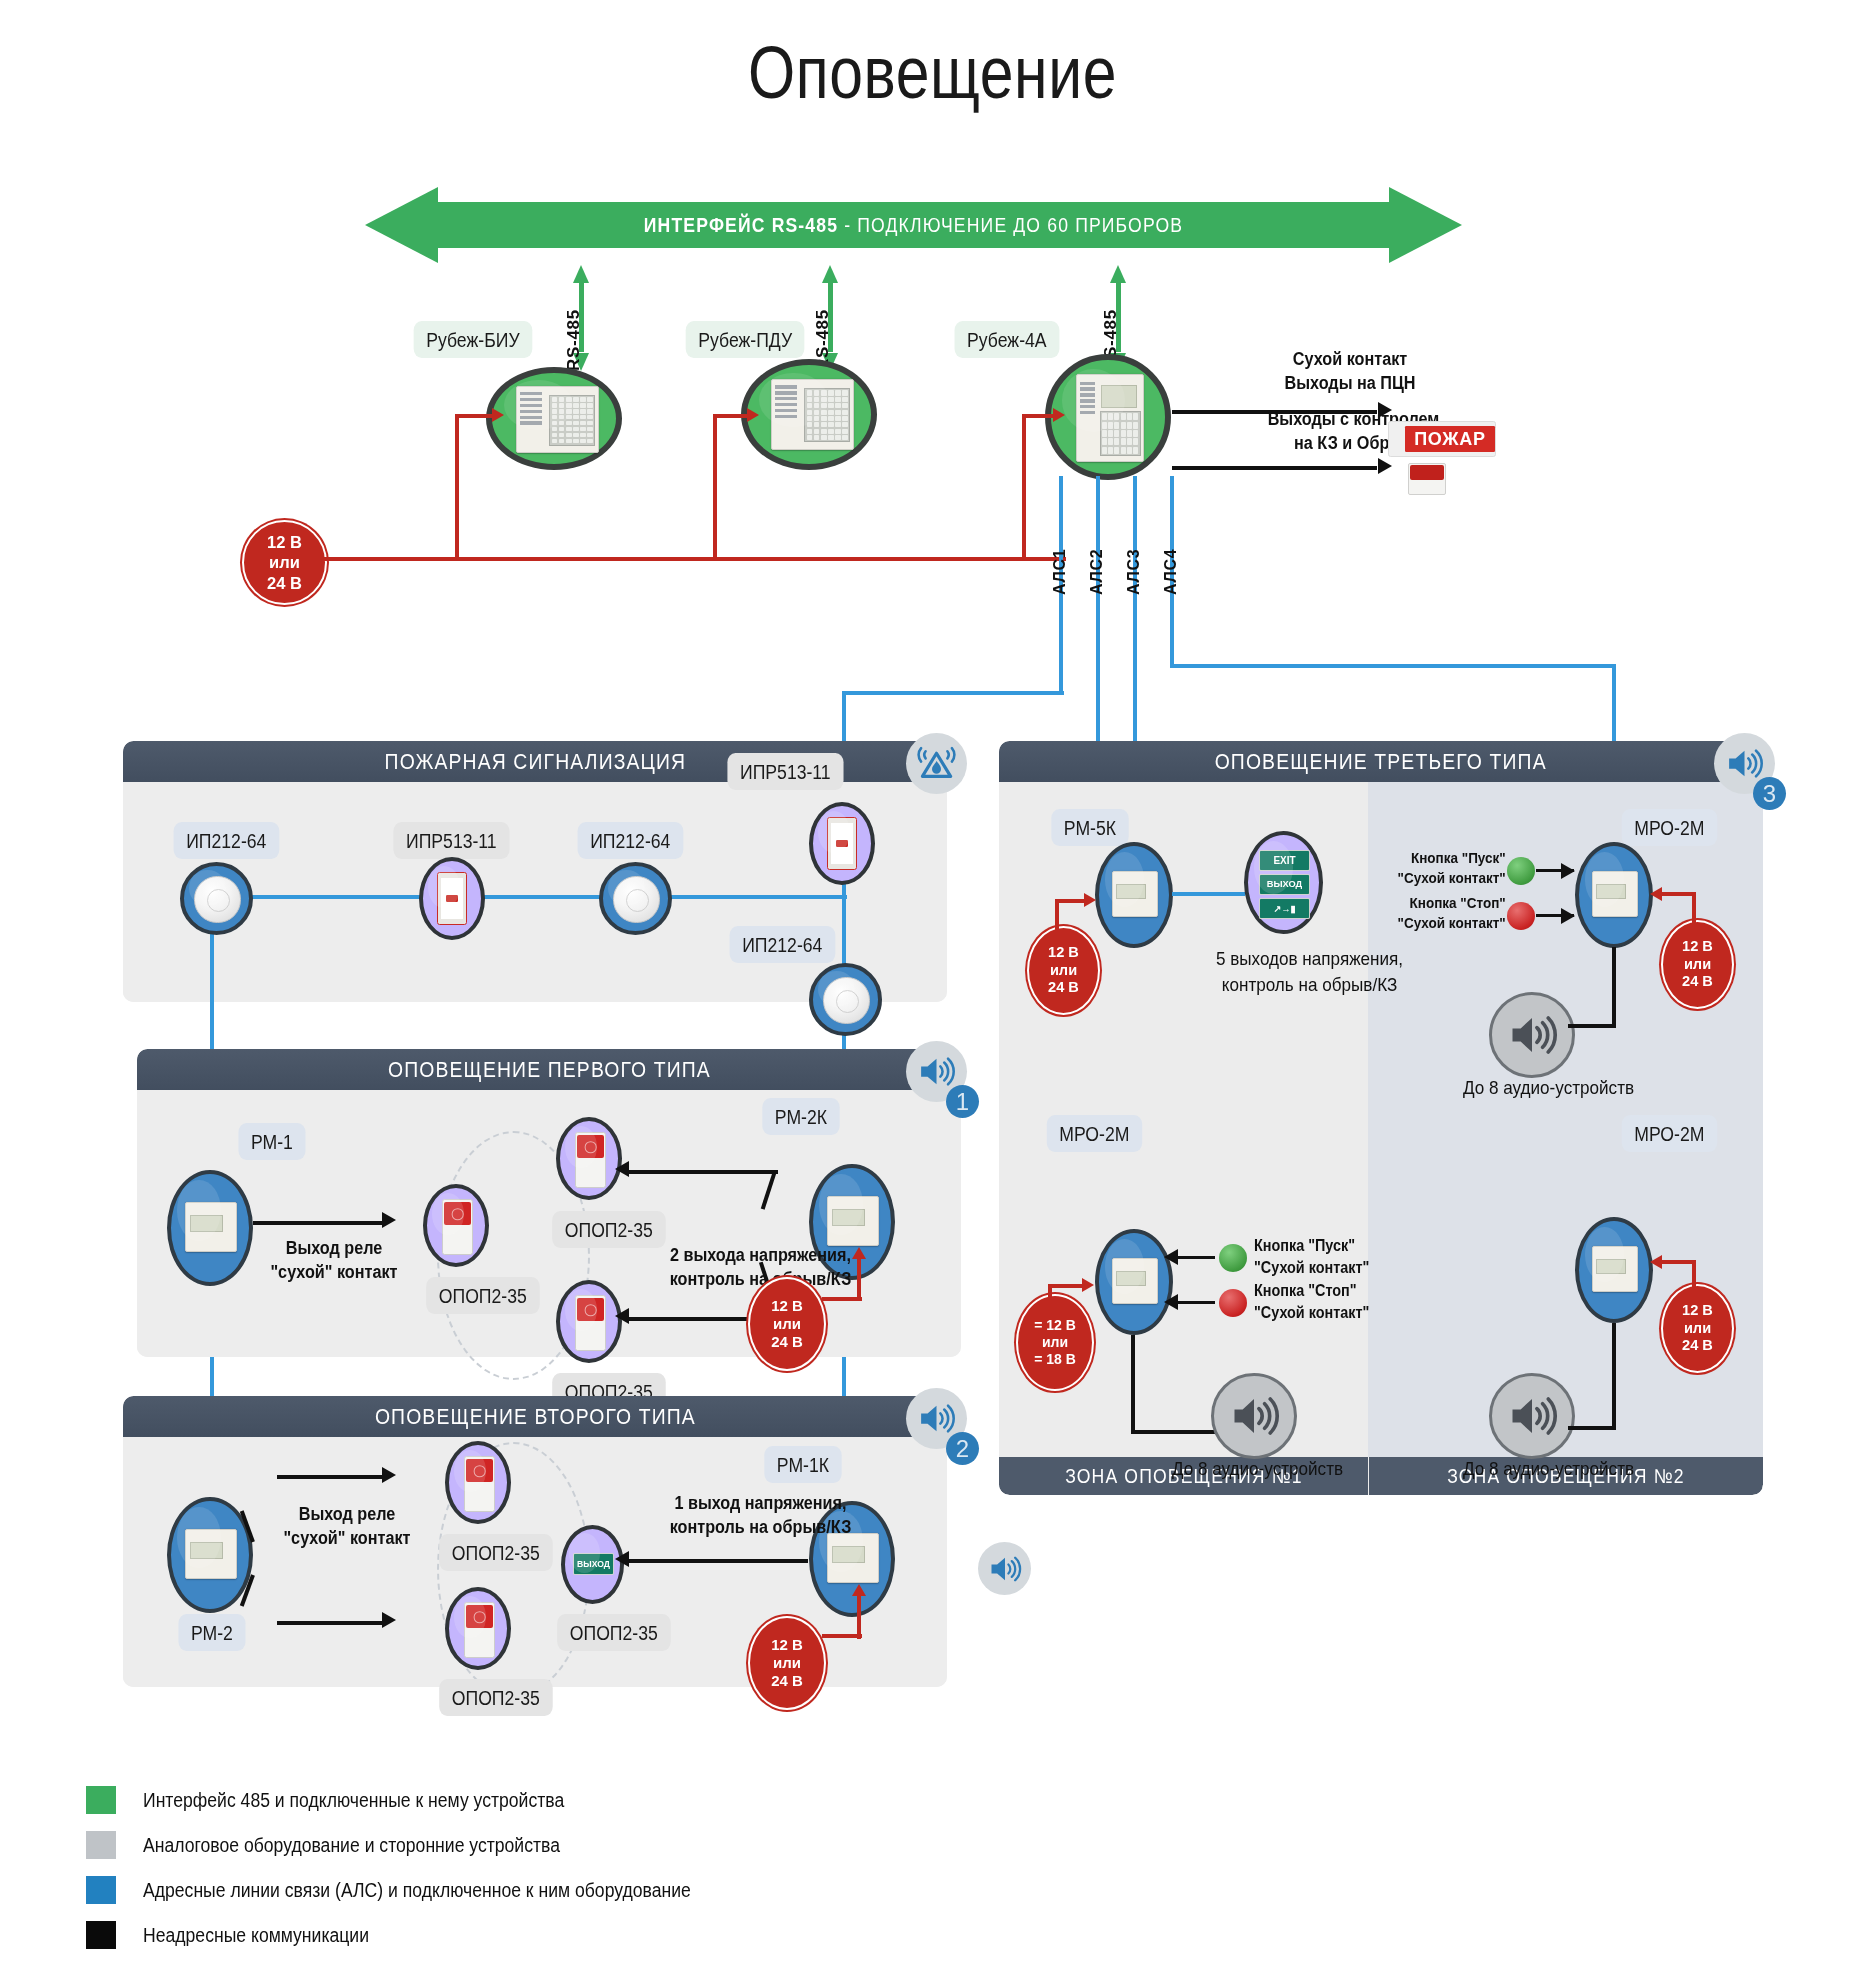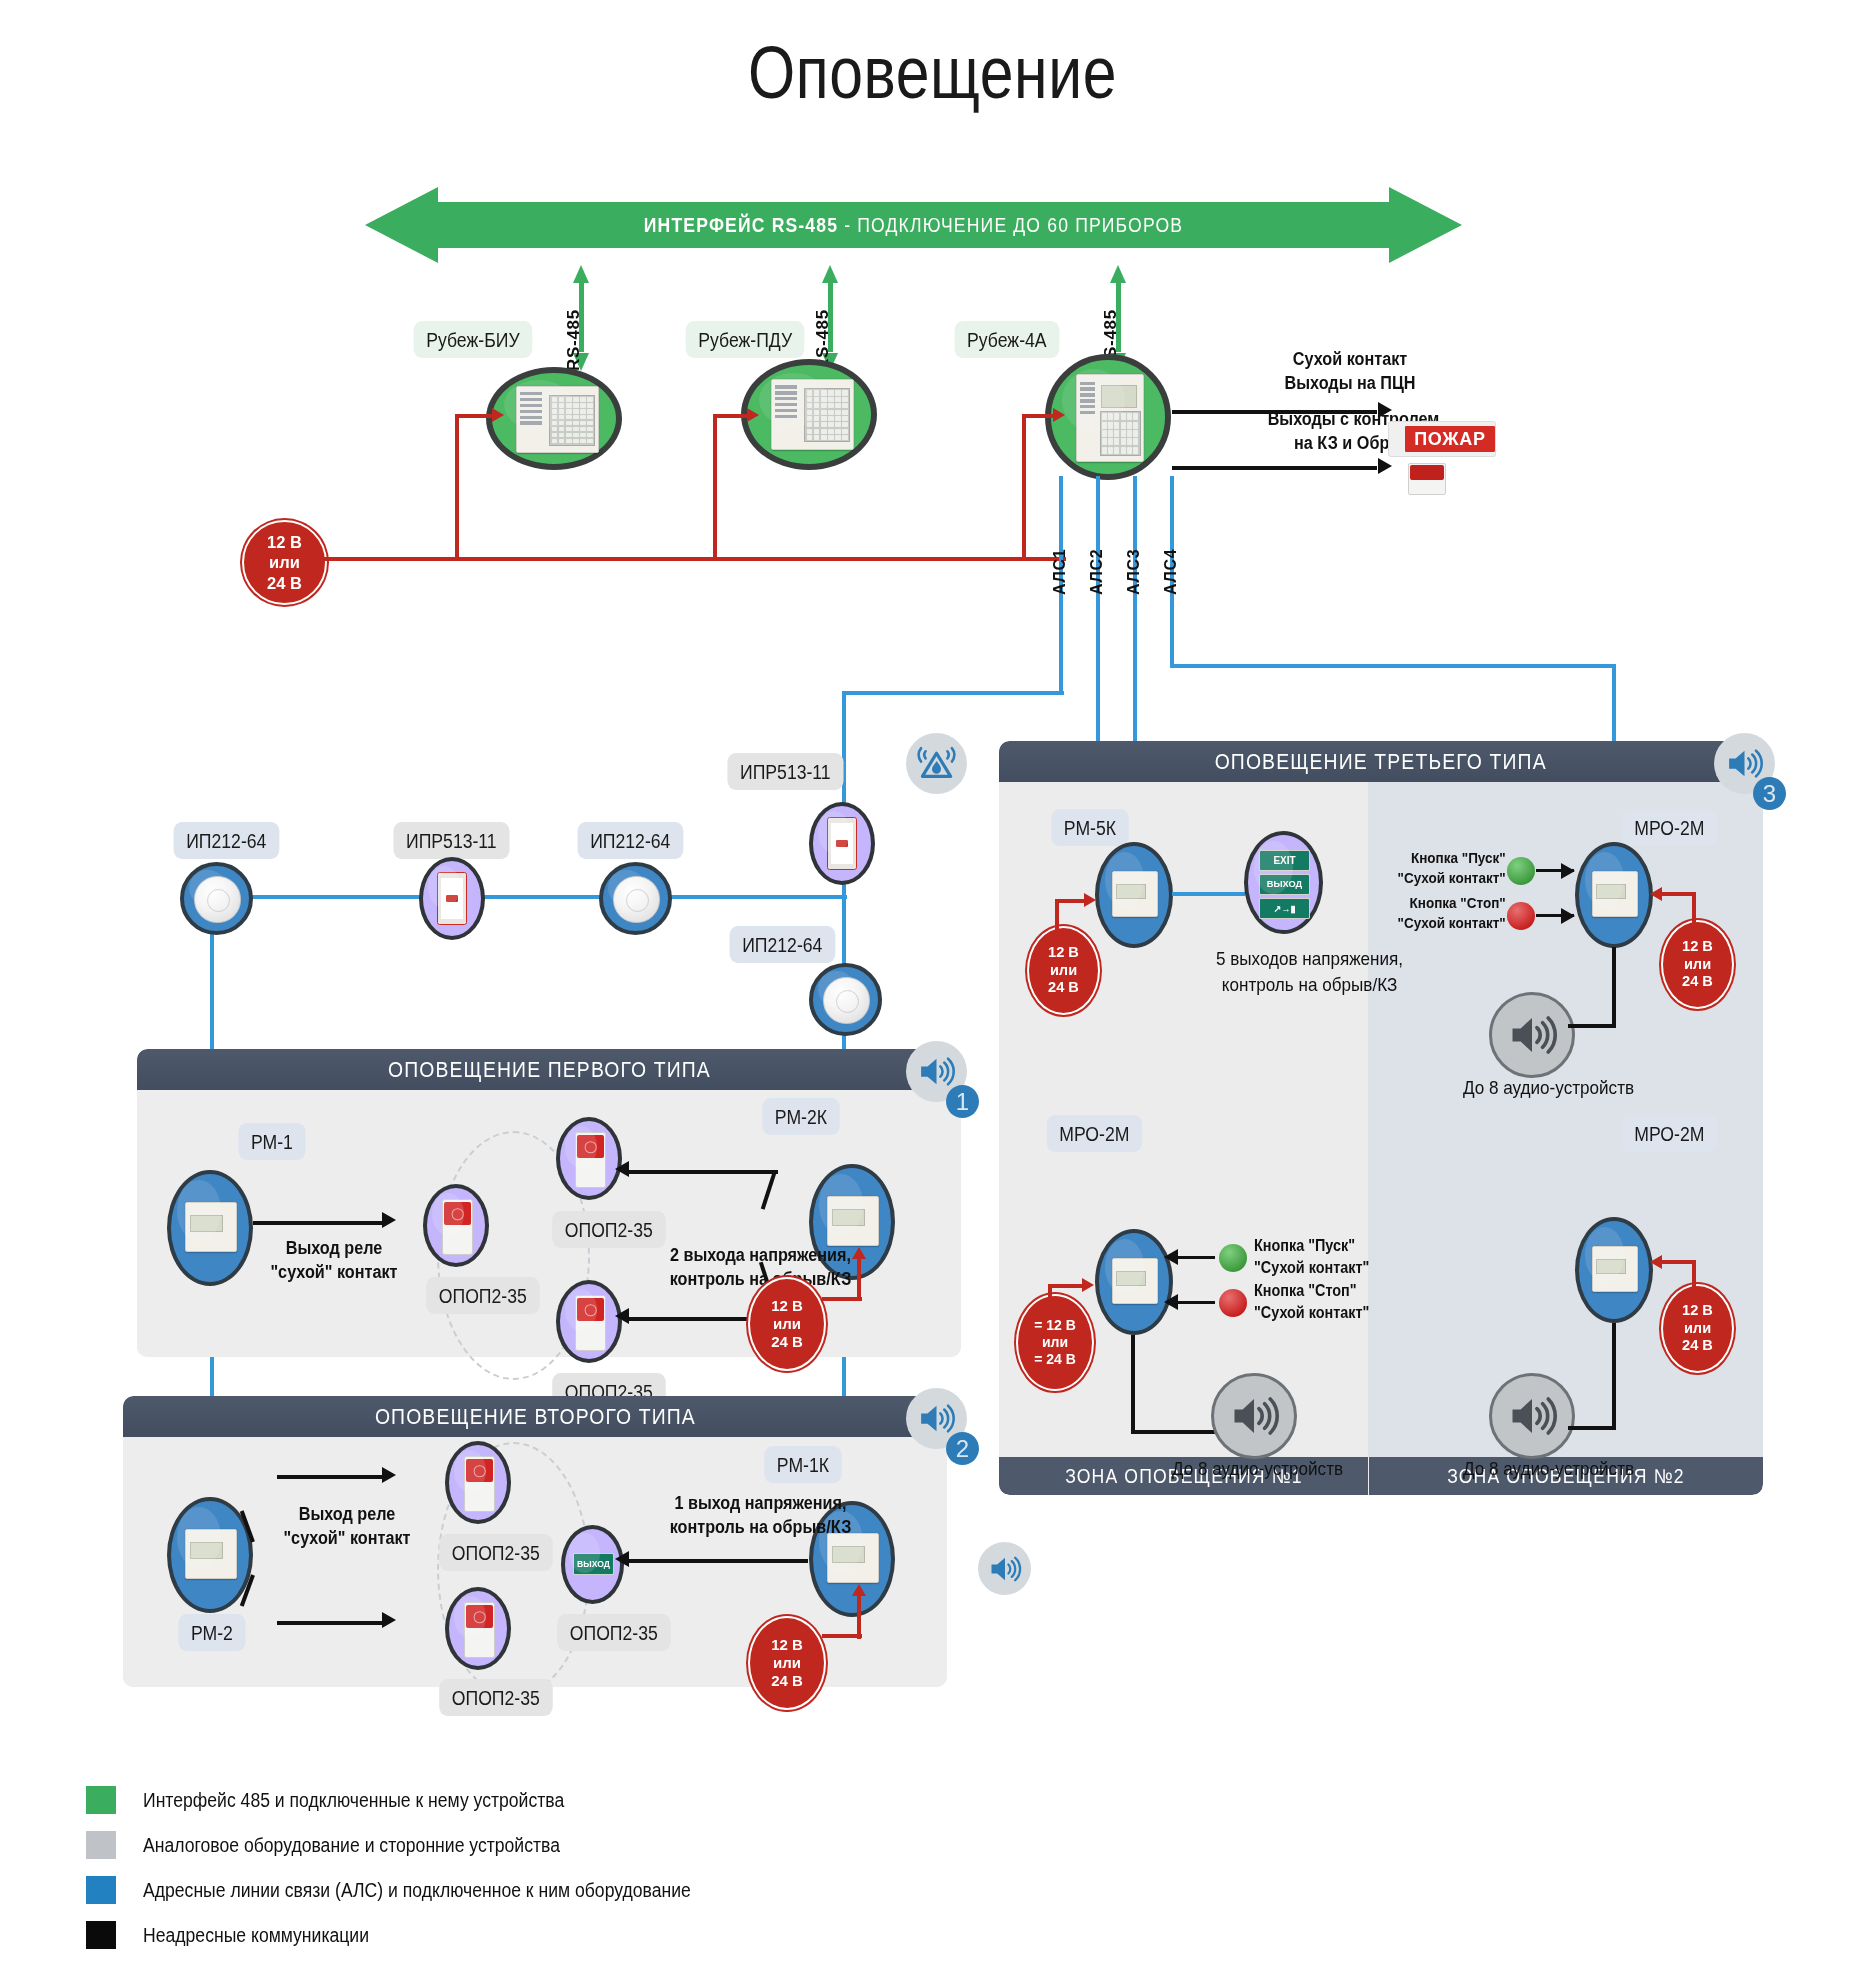--- a/index.html
+++ b/index.html
@@ -514,20 +514,26 @@
   <div class="abs vlabel" style="left:1162px;top:595px;font-size:16px;">АЛС4</div>
 
   <div class="abs wire" style="left:842px;top:691px;width:222px;height:4px;"></div>
   <div class="abs wire" style="left:842px;top:691px;width:4px;height:940px;"></div>
 
   <div class="abs wire" style="left:1170px;top:664px;width:446px;height:4px;"></div>
   <div class="abs wire" style="left:1612px;top:664px;width:4px;height:536px;"></div>
 
   <div class="abs wire" style="left:1096px;top:754px;width:4px;height:523px;"></div>
 
+  <div class="panel" id="panel-fire" style="left:123px;top:741px;width:824px;height:261px;">
+    <div class="hdr">
+        <span>ПОЖАРНАЯ СИГНАЛИЗАЦИЯ</span>
+      </div>
+    <div class="body"></div>
+  </div>
   <div class="badge" style="left:906px;top:733px;">
     <svg viewBox="0 0 64 64">
       <path d="M32 16 L54 52 H10 Z" fill="none" stroke="#2d7cb8" stroke-width="5" stroke-linejoin="round"></path>
       <path d="M32 28 c5 6 7 9 7 13 a7 7 0 0 1 -14 0 c0 -5 4 -7 7 -13 z" fill="#2d7cb8"></path>
       <path d="M15 13 a9 9 0 0 0 0 11" fill="none" stroke="#2d7cb8" stroke-width="4" stroke-linecap="round"></path>
       <path d="M8 8 a16 16 0 0 0 0 21" fill="none" stroke="#2d7cb8" stroke-width="4" stroke-linecap="round"></path>
       <path d="M49 13 a9 9 0 0 1 0 11" fill="none" stroke="#2d7cb8" stroke-width="4" stroke-linecap="round"></path>
       <path d="M56 8 a16 16 0 0 1 0 21" fill="none" stroke="#2d7cb8" stroke-width="4" stroke-linecap="round"></path>
     </svg>
   </div>
@@ -785,21 +791,21 @@
 
   <div class="pill blue" style="left:1039px;top:1115px;">МРО-2М</div>
   <div class="node blue" style="left:1095px;top:1229px;width:78px;height:106px;">
     <div class="devbox" style="left:18%;top:26%;width:64%;height:44%;">
         <div class="screen"></div>
       </div>
   </div>
   <div class="volt" style="left:1016px;top:1294px;width:74px;height:93px;font-size:14px;">
     <span>= 12 В</span>
     <span>или</span>
-    <span>= 24 В</span>
+    <span>= 18 В</span>
   </div>
   <div class="abs wireR" style="left:1048px;top:1284px;width:4px;height:32px;"></div>
   <div class="abs wireR" style="left:1048px;top:1284px;width:37px;height:4px;"></div>
   <div class="abs ahRr" style="left:1082px;top:1278px;"></div>
 
   <div class="pushbtn green" style="left:1219px;top:1244px;width:28px;height:28px;">
       <div class="base"></div>
     </div>
   <div class="pushbtn red" style="left:1219px;top:1289px;width:28px;height:28px;">
       <div class="base"></div>

